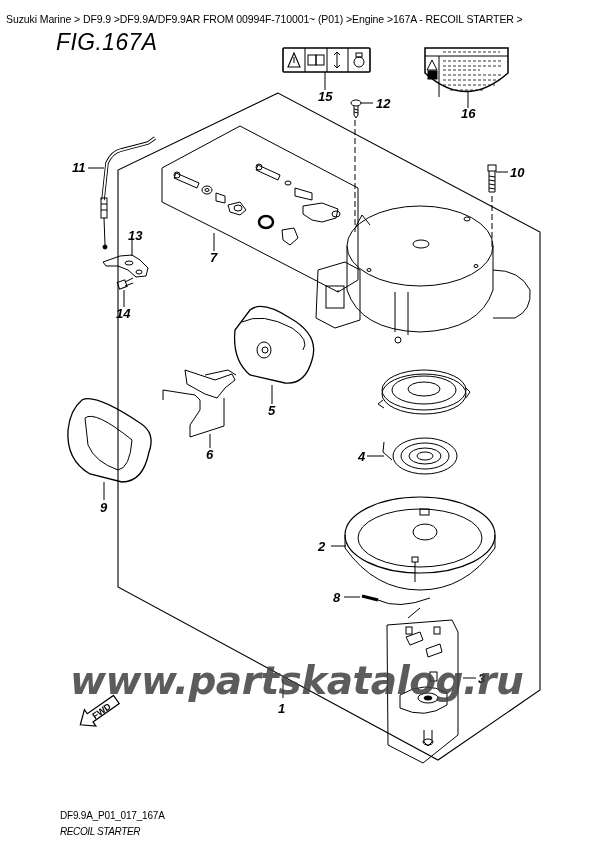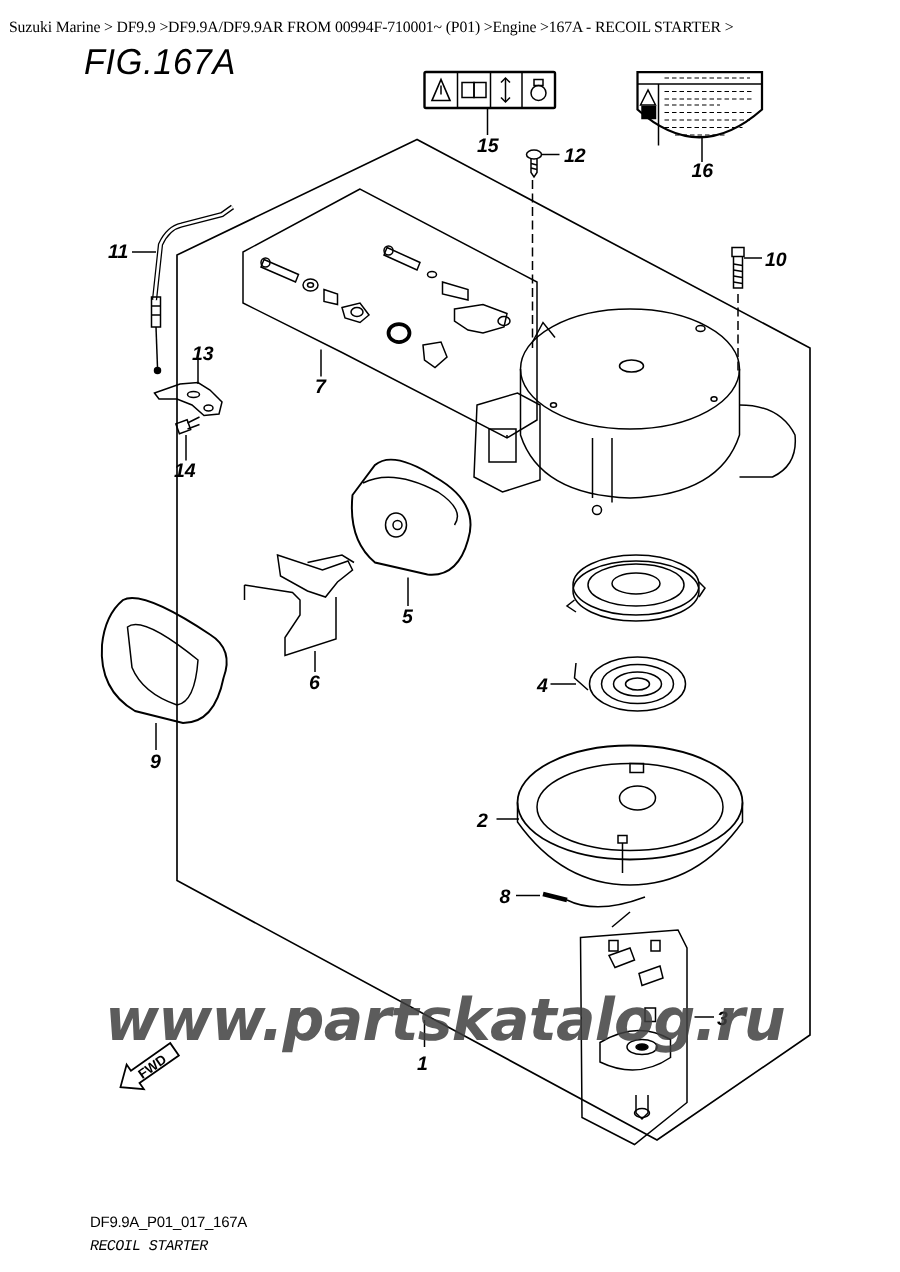--- a/index.html
+++ b/index.html
@@ -1,35 +1,35 @@
 <!DOCTYPE html>
 <html><head>
 <meta charset="utf-8">
 <style>
   * { box-sizing: border-box; margin: 0; padding: 0; }
   html, body { width: 600px; height: 848px; background: #ffffff; overflow: hidden; }
   body { position: relative; font-family: "Liberation Sans", sans-serif; color: #000; }
   .breadcrumb {
     position: absolute; left: 6px; top: 13px; font-size: 10.5px; white-space: nowrap;
-    font-family: Liberation Serif, serif; letter-spacing: -0.1px;
+    font-family: Liberation Sans, sans-serif; letter-spacing: -0.1px;
   }
   .fig-title {
     position: absolute; left: 56px; top: 28px; font-size: 24px; font-style: italic;
     font-family: "Liberation Sans", sans-serif; letter-spacing: 0.5px; transform: scaleX(0.95);
     transform-origin: left;
   }
   svg.diagram { position: absolute; left: 0; top: 0; width: 600px; height: 848px; }
   .callout { font-family: "Liberation Sans", sans-serif; font-style: italic; font-weight: bold; font-size: 13px; }
   .footer-code {
     position: absolute; left: 60px; top: 810px; font-size: 10px; 
     font-family: "Liberation Sans", sans-serif; letter-spacing: -0.2px;
   }
   .footer-name {
     position: absolute; left: 60px; top: 826px; font-size: 10px; font-style: italic;
-    font-family: Liberation Mono, monospace; letter-spacing: -0.4px;
+    font-family: Liberation Sans, sans-serif; letter-spacing: -0.4px;
   }
   .watermark {
     position: absolute; left: 70px; top: 658px; font-size: 39px; font-weight: bold; font-style: italic;
     color: #404040; opacity: 0.85; font-family: "DejaVu Sans", sans-serif; letter-spacing: -0.5px;
     white-space: nowrap;
   }
 </style>
 </head>
 <body>
 

